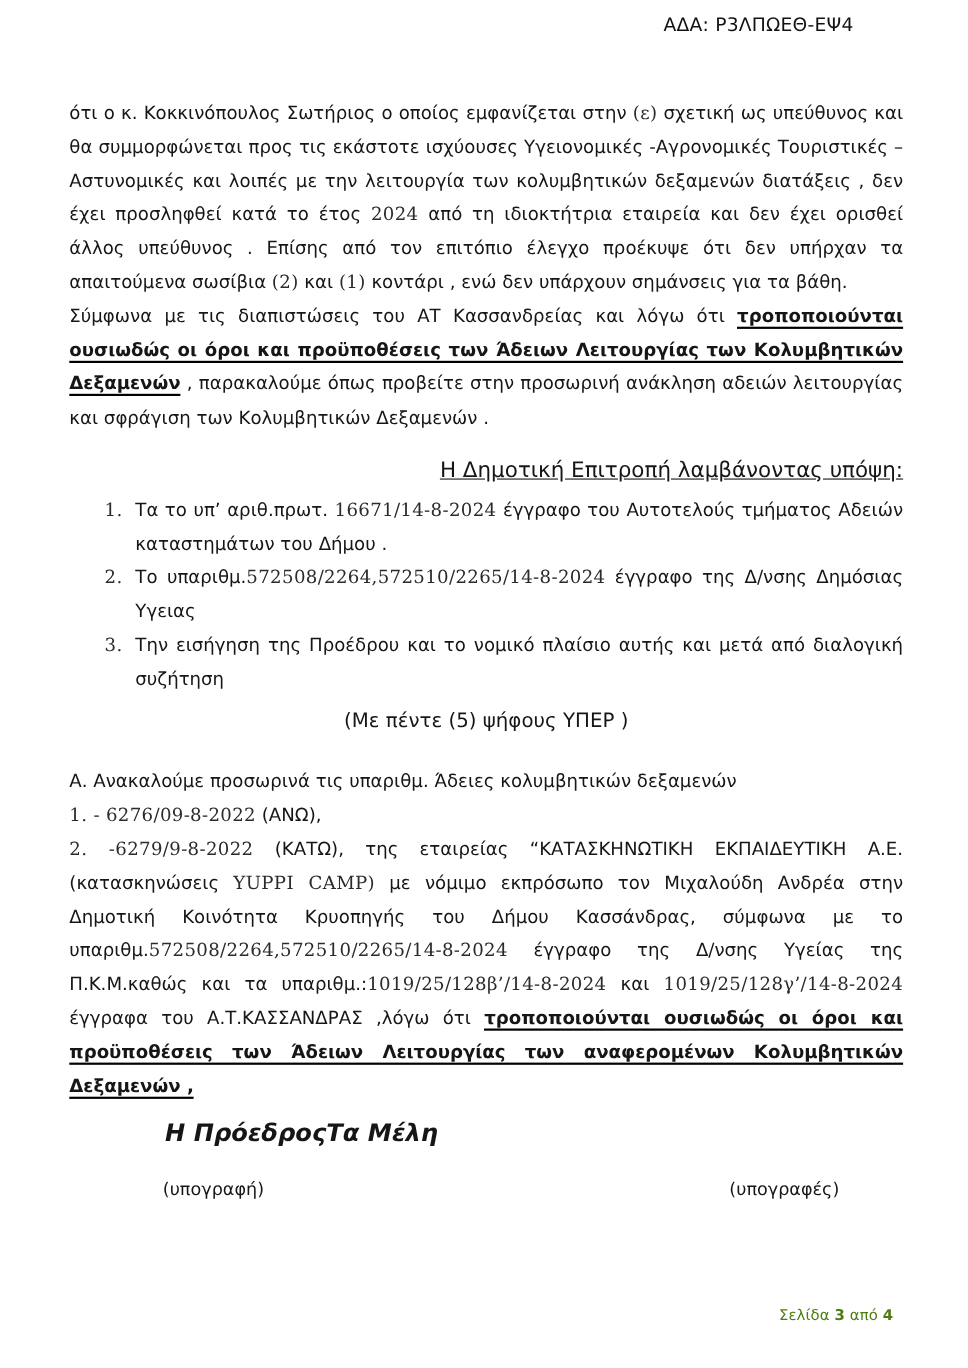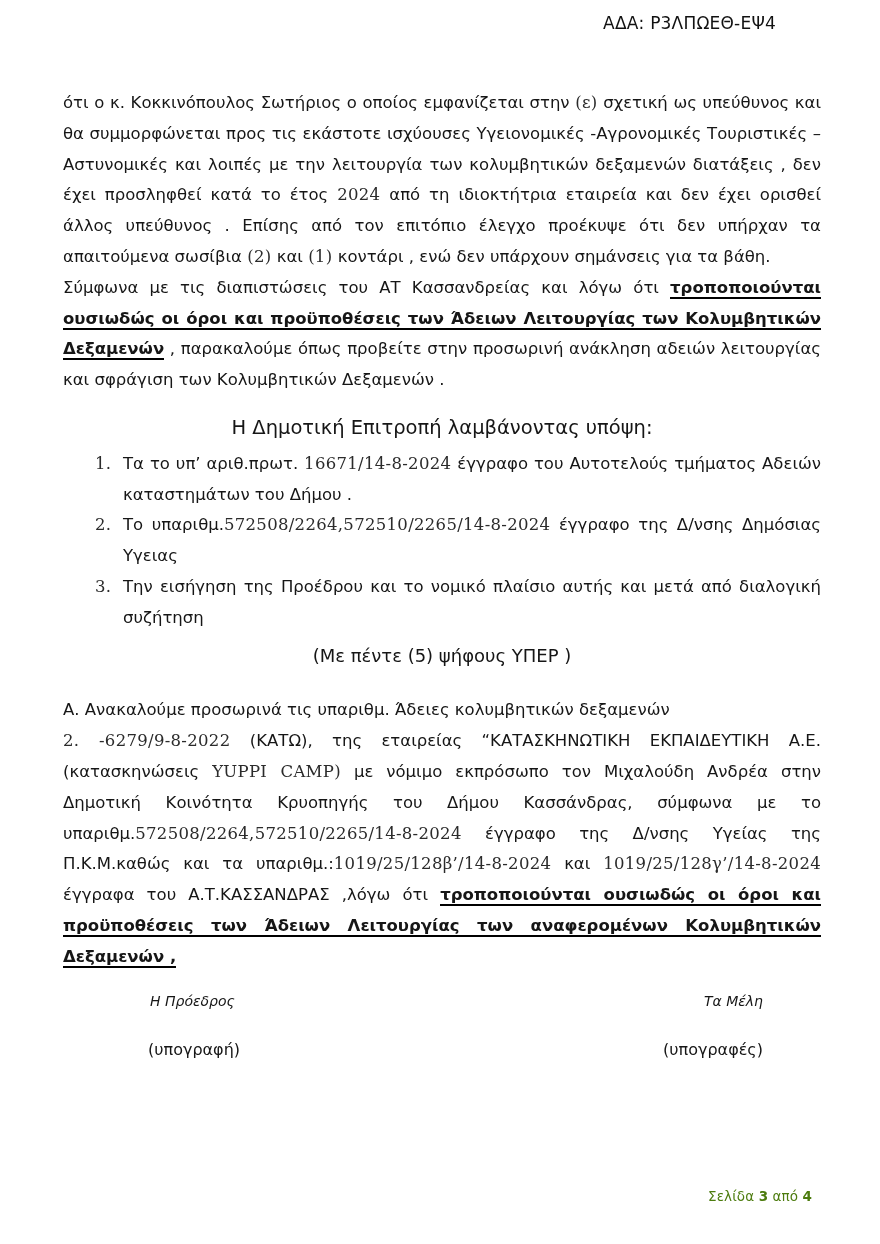--- a/index.html
+++ b/index.html
@@ -18,35 +18,35 @@
   .content {
     position:absolute; left:63px; top:88px; width:758px;
     font-size:16.5px; line-height:30.8px; text-align:justify;
   }
   p { margin:0; }
   .num {
     font-family:"DejaVu Serif", serif;
     font-weight:400; color:#2b2b2b; letter-spacing:0.3px;
   }
   .bu { font-weight:700; border-bottom:2px solid #000; }
-  .heading1 { font-size:19.5px; text-align:center; margin-top:17px; }
+  .heading1 { font-size:19.5px; text-align:right; margin-top:17px;text-decoration:underline; }
   .olist { margin-top:5px; }
   .li { display:flex; }
   .li-num { flex:0 0 28px; margin-left:32px; }
   .li-body { flex:1; text-align:justify; }
   .decides { font-weight:700; text-align:center; font-size:17px; margin-top:24px; }
   .votes { text-align:center; font-size:18px; margin-top:7px; }
   .pA { margin-top:24px; }
   .decnum { text-align:center; font-weight:700; font-size:16.5px; margin-top:27px; }
   .decnum .num { font-weight:400; font-size:17px; }
   .readline { text-align:center; font-weight:700; font-size:15px; margin-top:12px; }
   .sigrow {
-    display:flex; justify-content:space-between; margin-top:13px;
+    display:flex; margin-top:13px;
     padding:0 58px 0 87px;
-    font-weight:400; font-style:italic; font-size:14px;
+    font-weight:700; font-style:italic; font-size:22px;
   }
   .signotes {
     display:flex; justify-content:space-between; margin-top:19px;
     padding:0 58px 0 85px; font-size:16px;
   }
   .pagefoot {
     position:absolute; right:68px; bottom:40px;
     font-size:13.5px; color:#4d7c0f; letter-spacing:0.1px;
   }
   .pagefoot b { font-weight:700; }
@@ -78,20 +78,21 @@
       <div class="li">
         <span class="li-num num">3.</span>
         <span class="li-body"><span>Την εισήγηση της Προέδρου και το νομικό πλαίσιο αυτής  και μετά από διαλογική συζήτηση</span></span>
       </div>
     </div>
 
     <p class="votes">(Με πέντε (5) ψήφους ΥΠΕΡ )</p>
 
     <p class="pA">Α. Ανακαλούμε προσωρινά τις υπαριθμ. Άδειες κολυμβητικών δεξαμενών</p>
 
+    <p><span class="num">1. - 6276/09-8-2022</span><span> (ΑΝΩ),</span></p>
 
     <p><span class="num">2. -6279/9-8-2022</span><span> (ΚΑΤΩ), της εταιρείας “ΚΑΤΑΣΚΗΝΩΤΙΚΗ ΕΚΠΑΙΔΕΥΤΙΚΗ Α.Ε.(κατασκηνώσεις </span><span class="num">YUPPI CAMP)</span><span> με νόμιμο εκπρόσωπο τον Μιχαλούδη Ανδρέα στην Δημοτική Κοινότητα Κρυοπηγής του Δήμου Κασσάνδρας, σύμφωνα με το υπαριθμ.</span><span class="num">572508/2264,572510/2265/14-8-2024</span><span> έγγραφο της Δ/νσης Υγείας της Π.Κ.Μ.καθώς και τα υπαριθμ.:</span><span class="num">1019/25/128β’/14-8-2024</span><span> και </span><span class="num">1019/25/128γ’/14-8-2024</span><span> έγγραφα του Α.Τ.ΚΑΣΣΑΝΔΡΑΣ ,λόγω ότι </span><span class="bu">τροποποιούνται ουσιωδώς οι όροι και προϋποθέσεις των Άδειων Λειτουργίας των αναφερομένων Κολυμβητικών Δεξαμενών ,</span></p>
 
 
 
     <div class="sigrow">
       <span>Η Πρόεδρος</span>
       <span>Τα Μέλη</span>
     </div>
 

